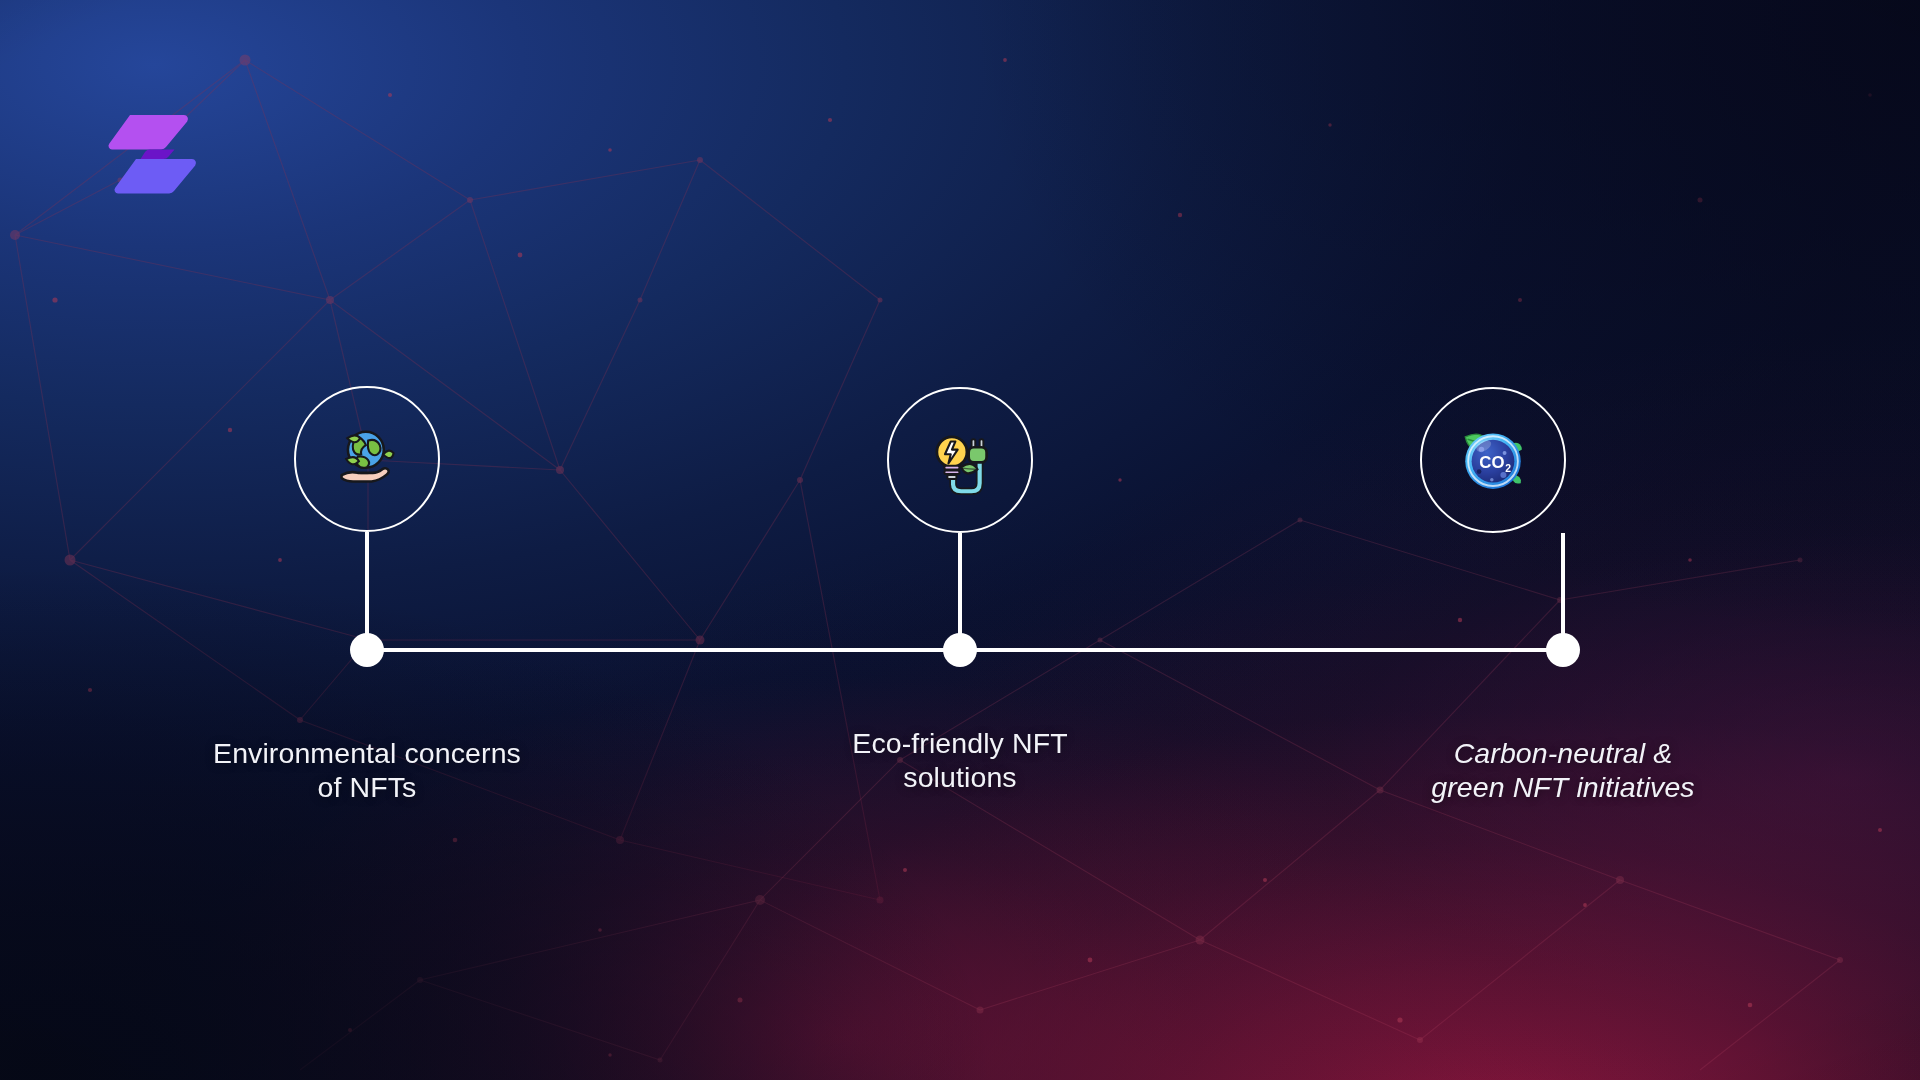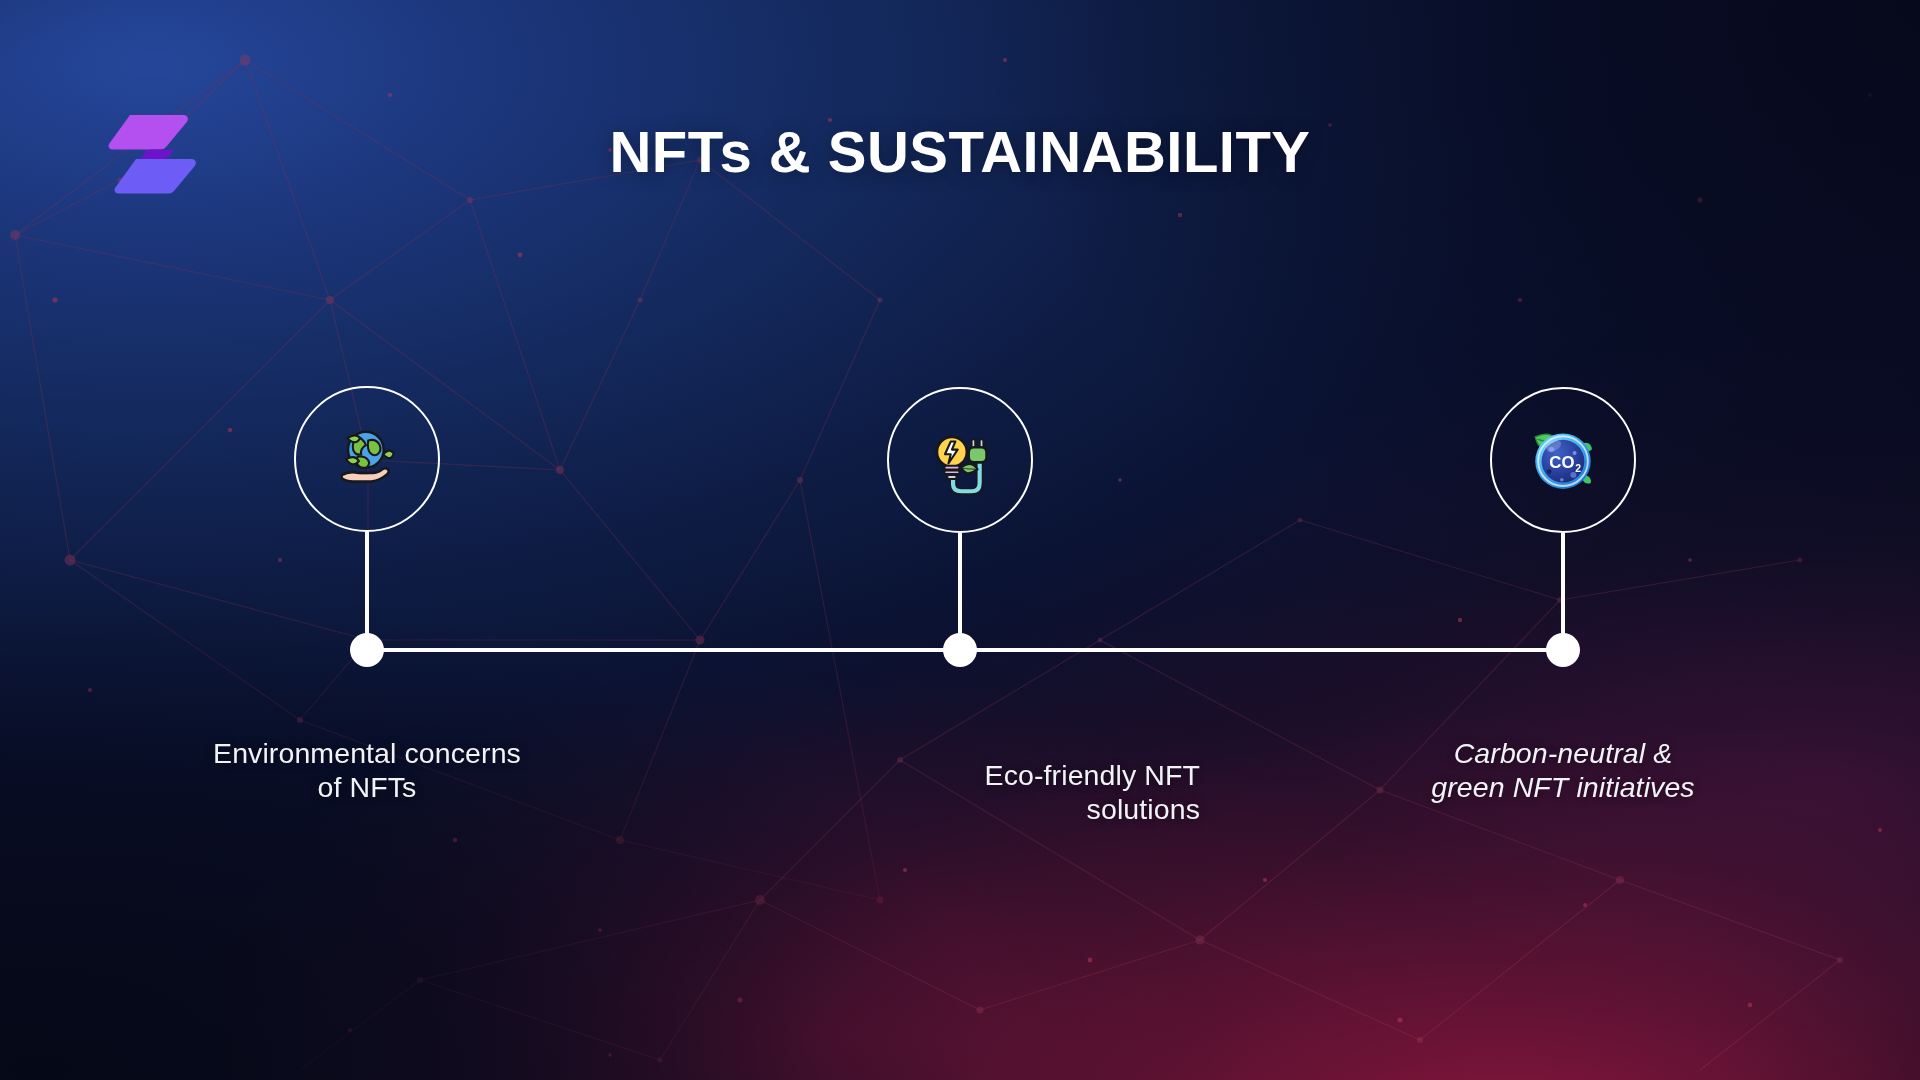--- a/index.html
+++ b/index.html
@@ -262,21 +262,20 @@
     <svg viewBox="0 0 98 82" width="98" height="82">
 
       <path d="M36 46 H92 a4 4 0 0 1 3.2 6.4 L74 78 a6 6 0 0 1 -4.8 2.4 H18 a3.5 3.5 0 0 1 -2.8 -5.6 Z" fill="#6d5cf5"></path>
 
       <path d="M26 2 H80 a4 4 0 0 1 3.2 6.4 L62 34 a6 6 0 0 1 -4.8 2.4 H8 a3.5 3.5 0 0 1 -2.8 -5.6 Z" transform="translate(4,0)" fill="#b450f0"></path>
 
       <path d="M40.5 46 H63.5 a6.5 6.5 0 0 0 5.1 -2.6 L74.5 36.4 H50 a6 6 0 0 0 -4.8 2.4 Z" fill="#6b14c8"></path>
     </svg>
   </div>
 
-  <h1 id="title">NFTs &amp; SUSTAINABILITY</h1>
 
   <div id="timeline">
 
     <div class="axis" style="left:367px; top:648px; width:1196px;"></div>
 
     <div class="node">
       <div class="ring" style="left:294px; top:386px;">
         <svg class="glyph" viewBox="0 0 64 64">
 
           <circle cx="31" cy="24" r="15.5" fill="#4aa3e8" stroke="#17181c" stroke-width="2.2"></circle>
@@ -315,26 +314,26 @@
           <rect x="42" y="14" width="3.2" height="8" rx="1.4" fill="#cbd2d8" stroke="#17181c" stroke-width="1.7"></rect>
           <rect x="49" y="14" width="3.2" height="8" rx="1.4" fill="#cbd2d8" stroke="#17181c" stroke-width="1.7"></rect>
           <rect x="39.5" y="21" width="15.5" height="13" rx="4.5" fill="#7ac86c" stroke="#17181c" stroke-width="2.3"></rect>
 
           <path d="M33 38 q10 -6 14 2 q-10 8 -14 -2 Z" fill="#7ac86c" stroke="#17181c" stroke-width="2"></path>
           <path d="M34 39 q6 1 11 1" fill="none" stroke="#17181c" stroke-width="1.2" opacity=".6"></path>
         </svg>
       </div>
       <div class="stem" style="left:958px; top:533px; height:117px;"></div>
       <div class="dot" style="left:943px; top:633px;"></div>
-      <div class="caption" style="left:720px; top:758px; width:480px;text-align:right;">Eco-friendly NFT
+      <div class="caption" style="left:720px; top:726px; width:480px;">Eco-friendly NFT
 solutions</div>
     </div>
 
     <div class="node">
-      <div class="ring" style="left:1490px; top:387px;">
+      <div class="ring" style="left:1420px; top:387px;">
         <svg class="glyph" viewBox="0 0 64 64">
           <defs>
             <radialGradient id="co2outer" cx="36%" cy="32%" r="74%">
               <stop offset="0%" stop-color="#9fe4ff"></stop>
               <stop offset="52%" stop-color="#45b6f5"></stop>
               <stop offset="100%" stop-color="#1a72d8"></stop>
             </radialGradient>
             <radialGradient id="co2inner" cx="36%" cy="30%" r="78%">
               <stop offset="0%" stop-color="#3e63c8"></stop>
               <stop offset="60%" stop-color="#2a3f9e"></stop>

